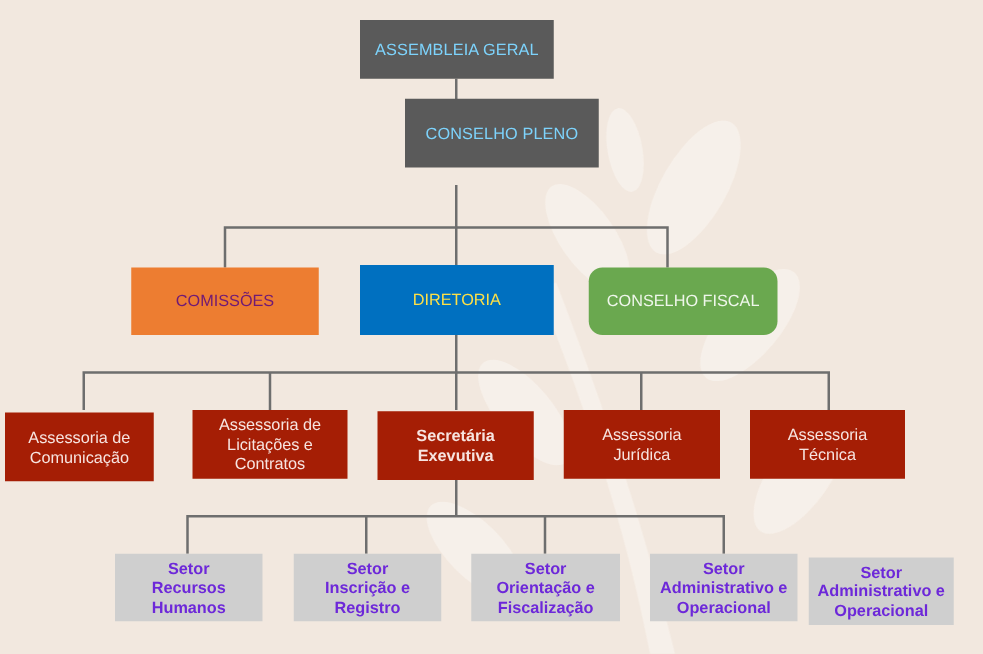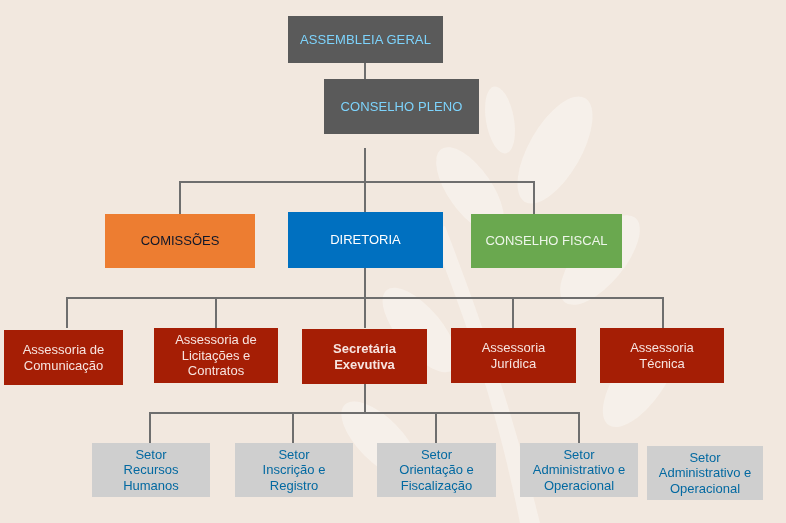--- a/index.html
+++ b/index.html
@@ -9,25 +9,25 @@
       font-family: "Liberation Sans", "DejaVu Sans", sans-serif;
     }
     .watermark { position: absolute; left: 0; top: 0; width: 786px; height: 523px; pointer-events: none; }
     .lines { position: absolute; left: 0; top: 0; width: 786px; height: 523px; }
     .box {
       position: absolute; display: flex; align-items: center; justify-content: center;
       text-align: center; box-sizing: border-box; line-height: 1.2;
     }
     .box span { display: block; white-space: pre-line; }
     .dark { background: #5a5a5a; color: #7dd3fc; font-size: 13px; letter-spacing: 0.1px; }
-    .orange { background: #ed7d31; color: #0f172a; font-size: 13px; }
-    .blue { background: #0070c0; color: #ffffff; font-size: 13px; }
-    .green { background: #6aa84f; color: #eef6ea; font-size: 13px; }
+    .orange { background: #ed7d31; color: #701a75; font-size: 13px; }
+    .blue { background: #0070c0; color: #fde047; font-size: 13px; }
+    .green { background: #6aa84f; color: #eef6ea; font-size: 13px; border-radius: 11px; }
     .red { background: #a51e05; color: #f7e4e0; font-size: 13px; }
-    .grey { background: #cfcfcf; color: #0369a1; font-size: 13px; }
+    .grey { background: #cfcfcf; color: #6d28d9; font-size: 13px; font-weight: bold; }
   </style>
 </head>
 <body>
 
 <svg class="watermark" viewBox="0 0 786 523">
   <g fill="#f7f1eb" opacity="0.9">
     <path d="M520 523 C 500 420, 470 330, 430 230 L 445 226 C 485 330, 515 420, 540 523 Z"></path>
     <ellipse cx="555" cy="150" rx="26" ry="60" transform="rotate(30 555 150)"></ellipse>
     <ellipse cx="470" cy="190" rx="22" ry="50" transform="rotate(-35 470 190)"></ellipse>
     <ellipse cx="600" cy="260" rx="24" ry="55" transform="rotate(40 600 260)"></ellipse>

